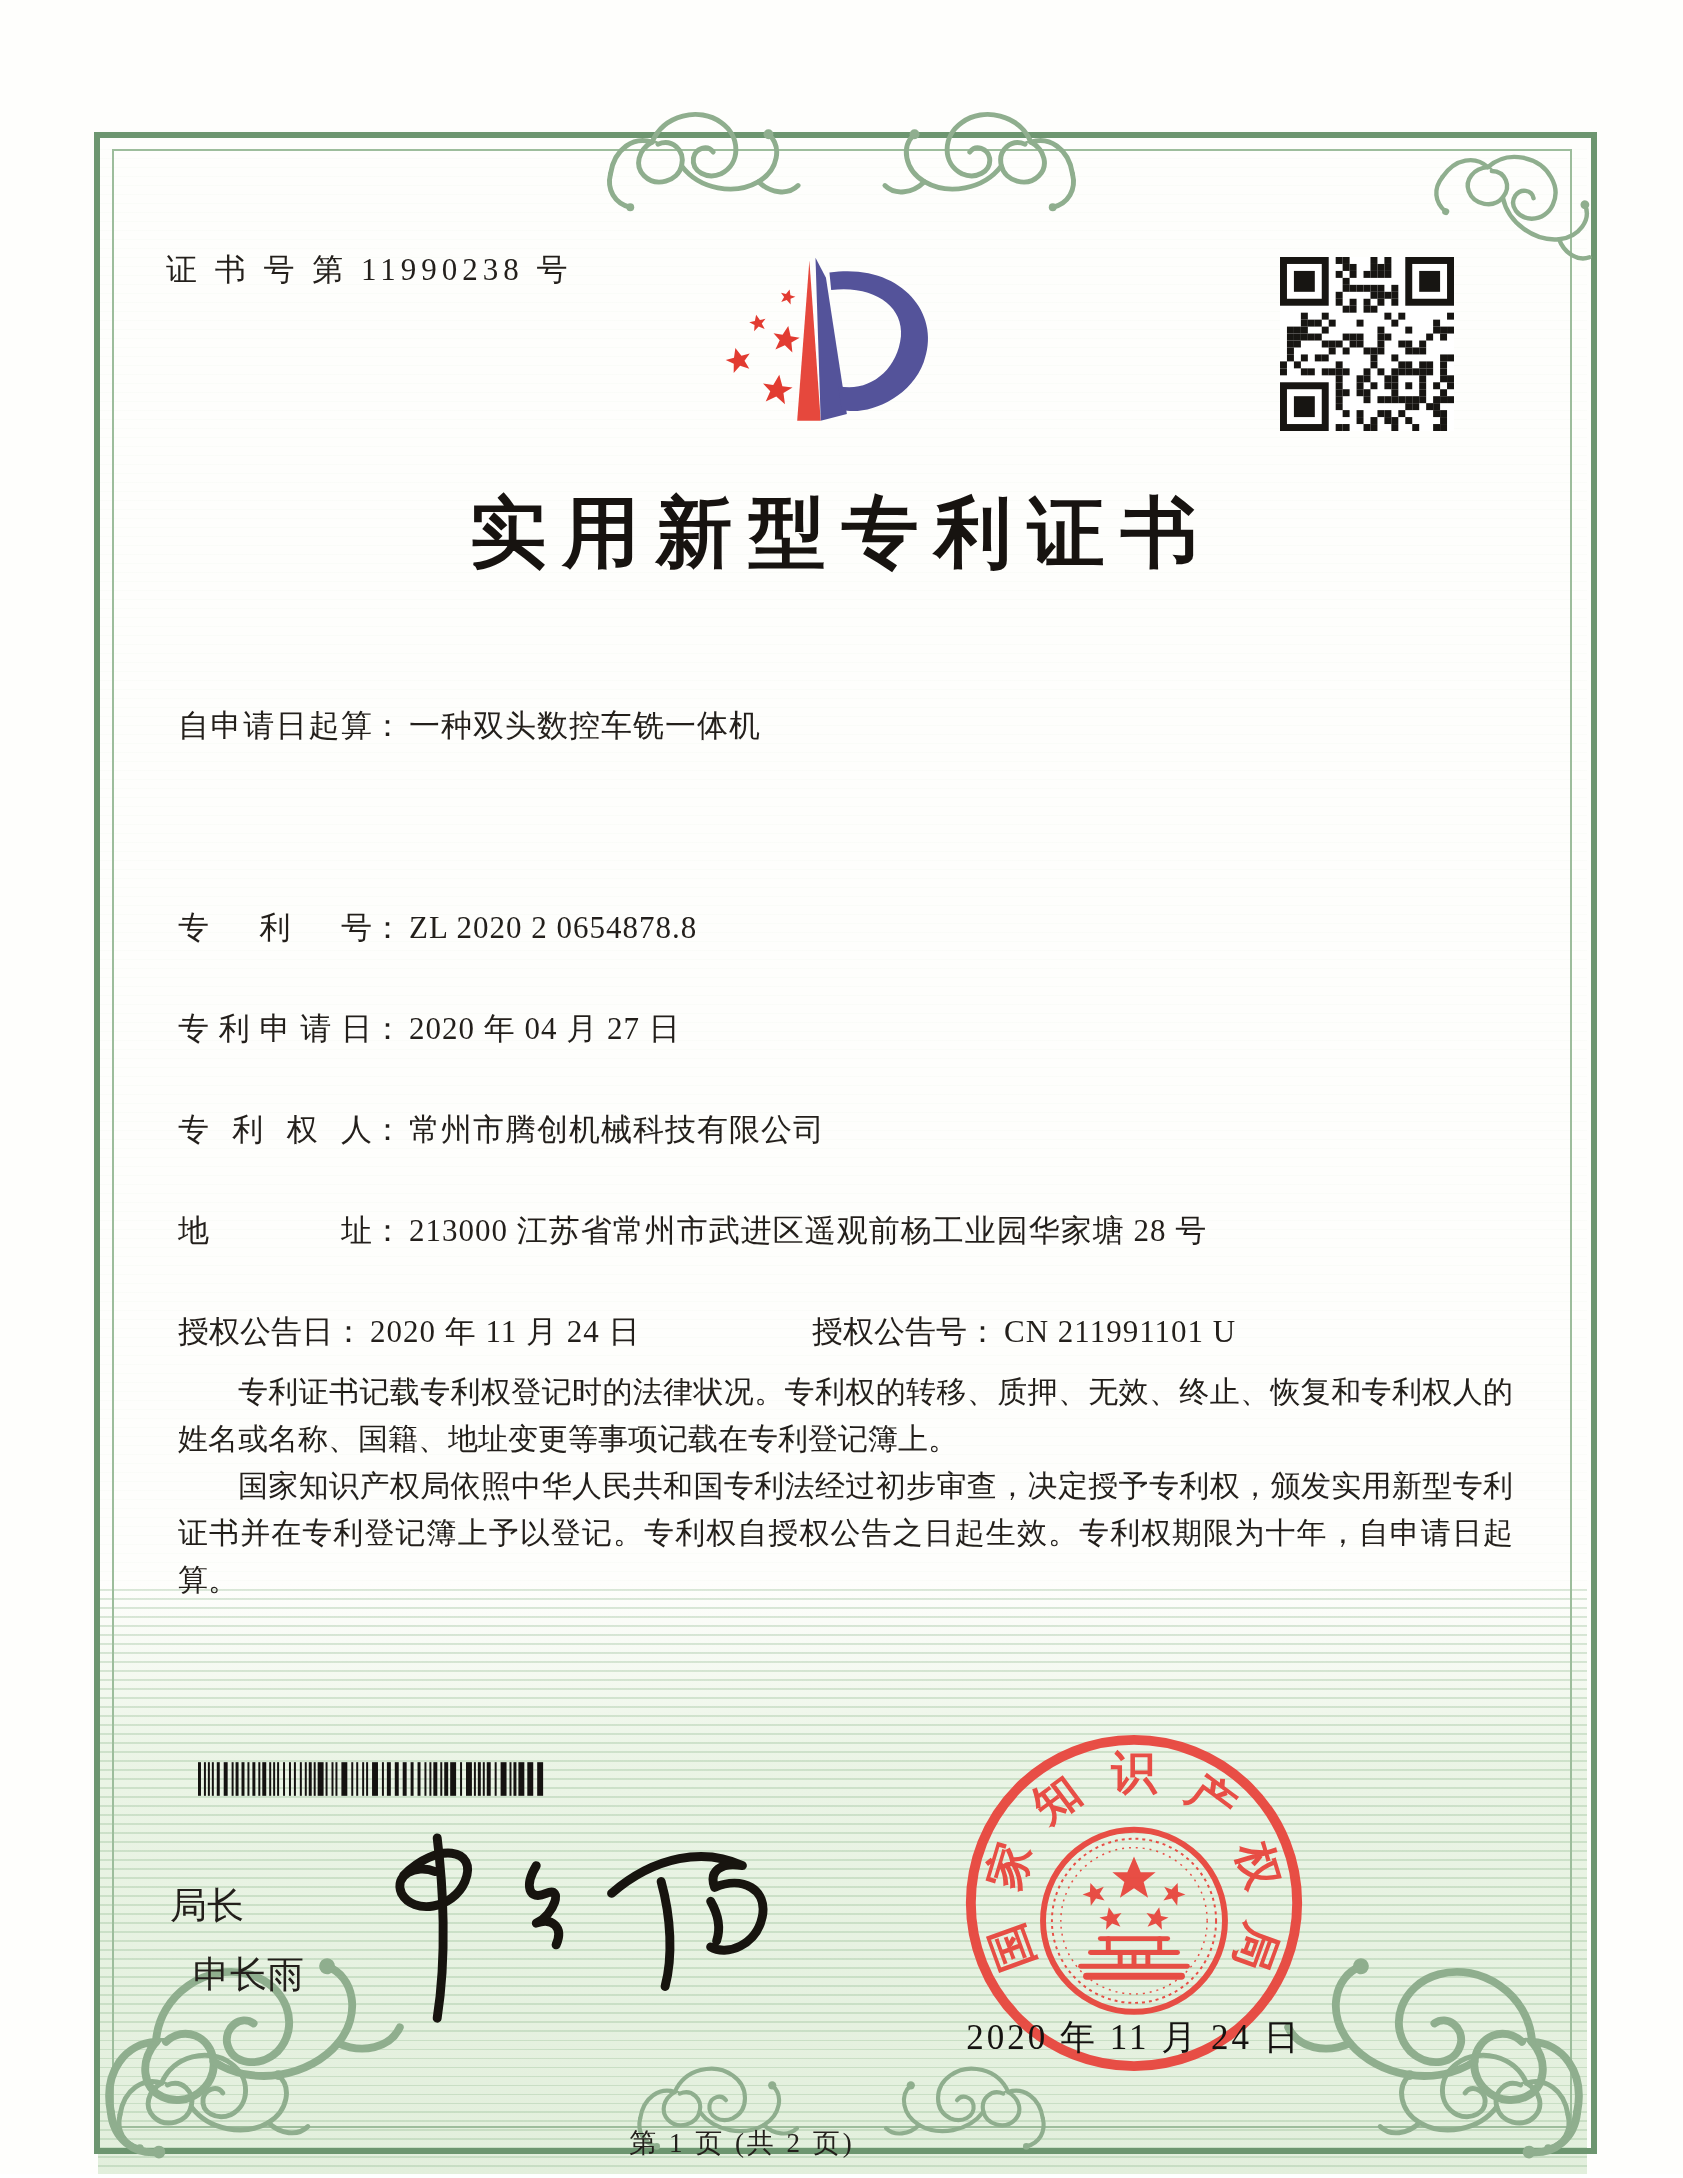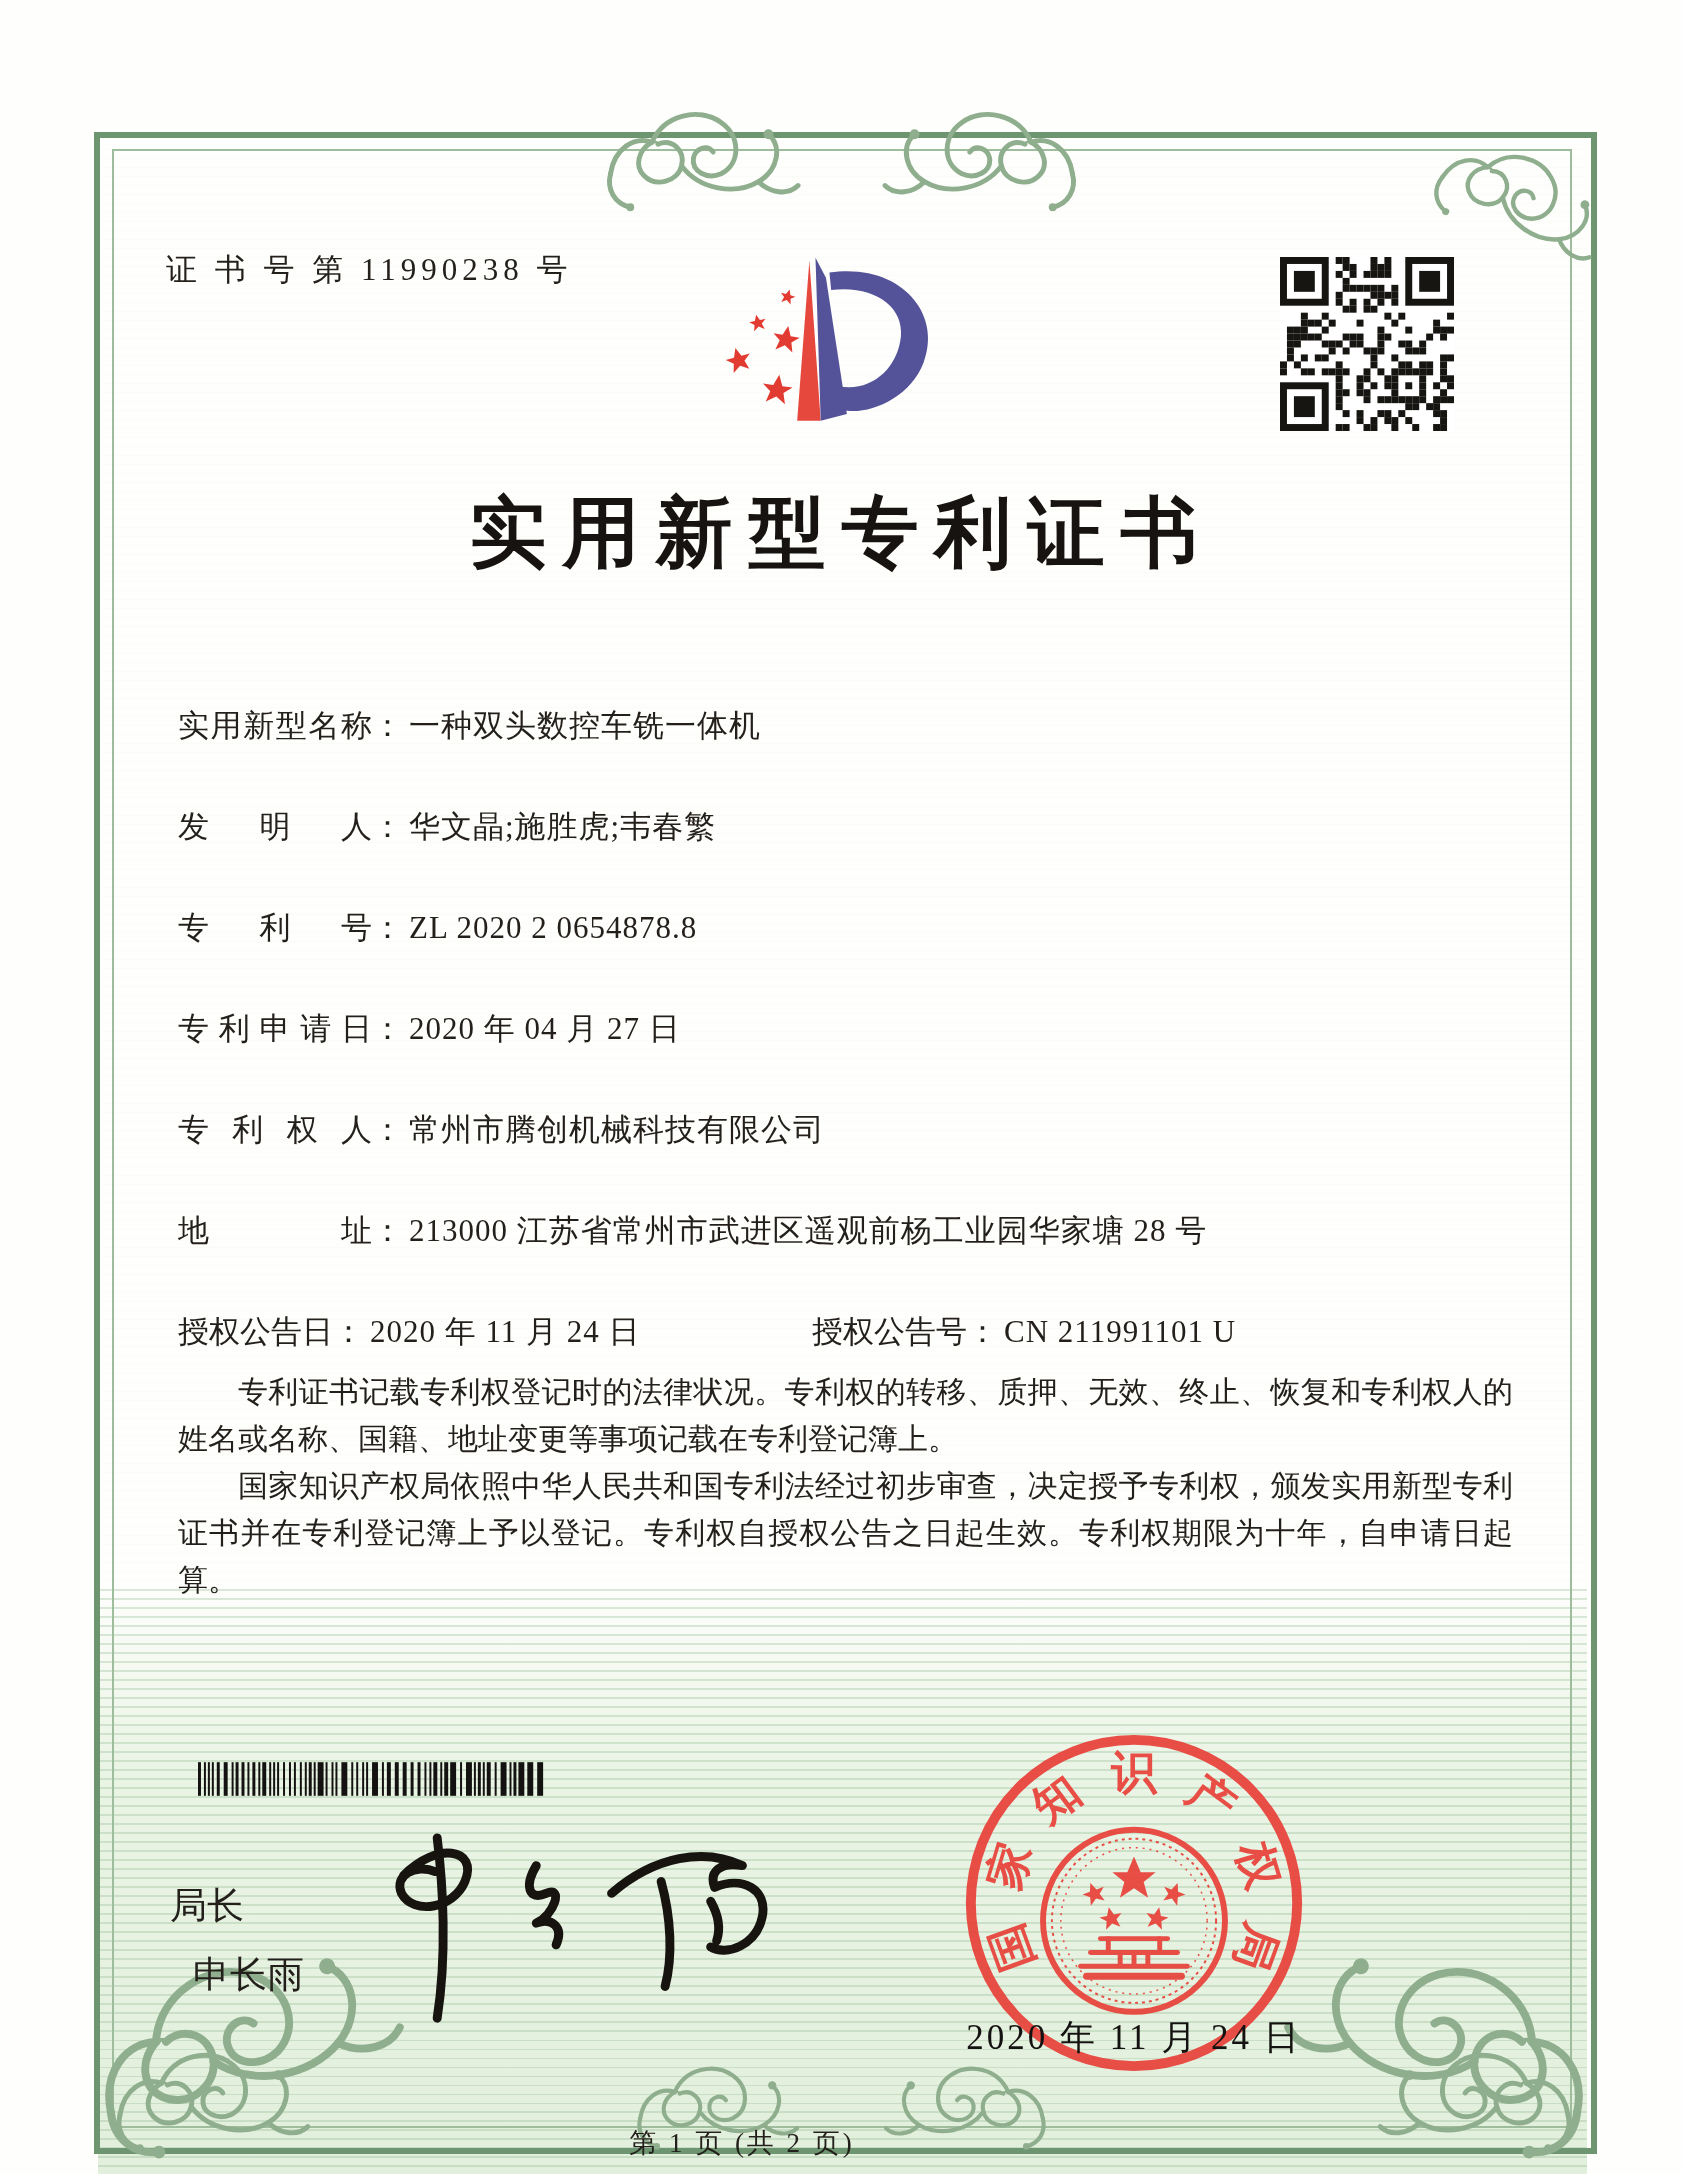--- a/index.html
+++ b/index.html
@@ -314,24 +314,21 @@
         <rect x="112" y="168" width="7" height="7"></rect>
         <rect x="133" y="168" width="7" height="7"></rect>
         <rect x="154" y="168" width="7" height="7"></rect>
         <rect x="161" y="168" width="7" height="7"></rect>
       </g>
   </svg>
 
   <div class="abs title">实用新型专利证书</div>
 
   <div class="abs field" style="top:705px">
-    <span class="f-label">实用新型名称</span><span class="f-colon">：</span><span class="f-value">一种双头数控车铣一体机</span>
-  </div>
-  <div class="abs field" style="top:806px">
-    <span class="f-label">发明人</span><span class="f-colon">：</span><span class="f-value">华文晶;施胜虎;韦春繁</span>
+    <span class="f-label">自申请日起算</span><span class="f-colon">：</span><span class="f-value">一种双头数控车铣一体机</span>
   </div>
   <div class="abs field" style="top:907px">
     <span class="f-label">专利号</span><span class="f-colon">：</span><span class="f-value">ZL 2020 2 0654878.8</span>
   </div>
   <div class="abs field" style="top:1008px">
     <span class="f-label">专利申请日</span><span class="f-colon">：</span><span class="f-value">2020 年 04 月 27 日</span>
   </div>
   <div class="abs field" style="top:1109px">
     <span class="f-label">专利权人</span><span class="f-colon">：</span><span class="f-value">常州市腾创机械科技有限公司</span>
   </div>

